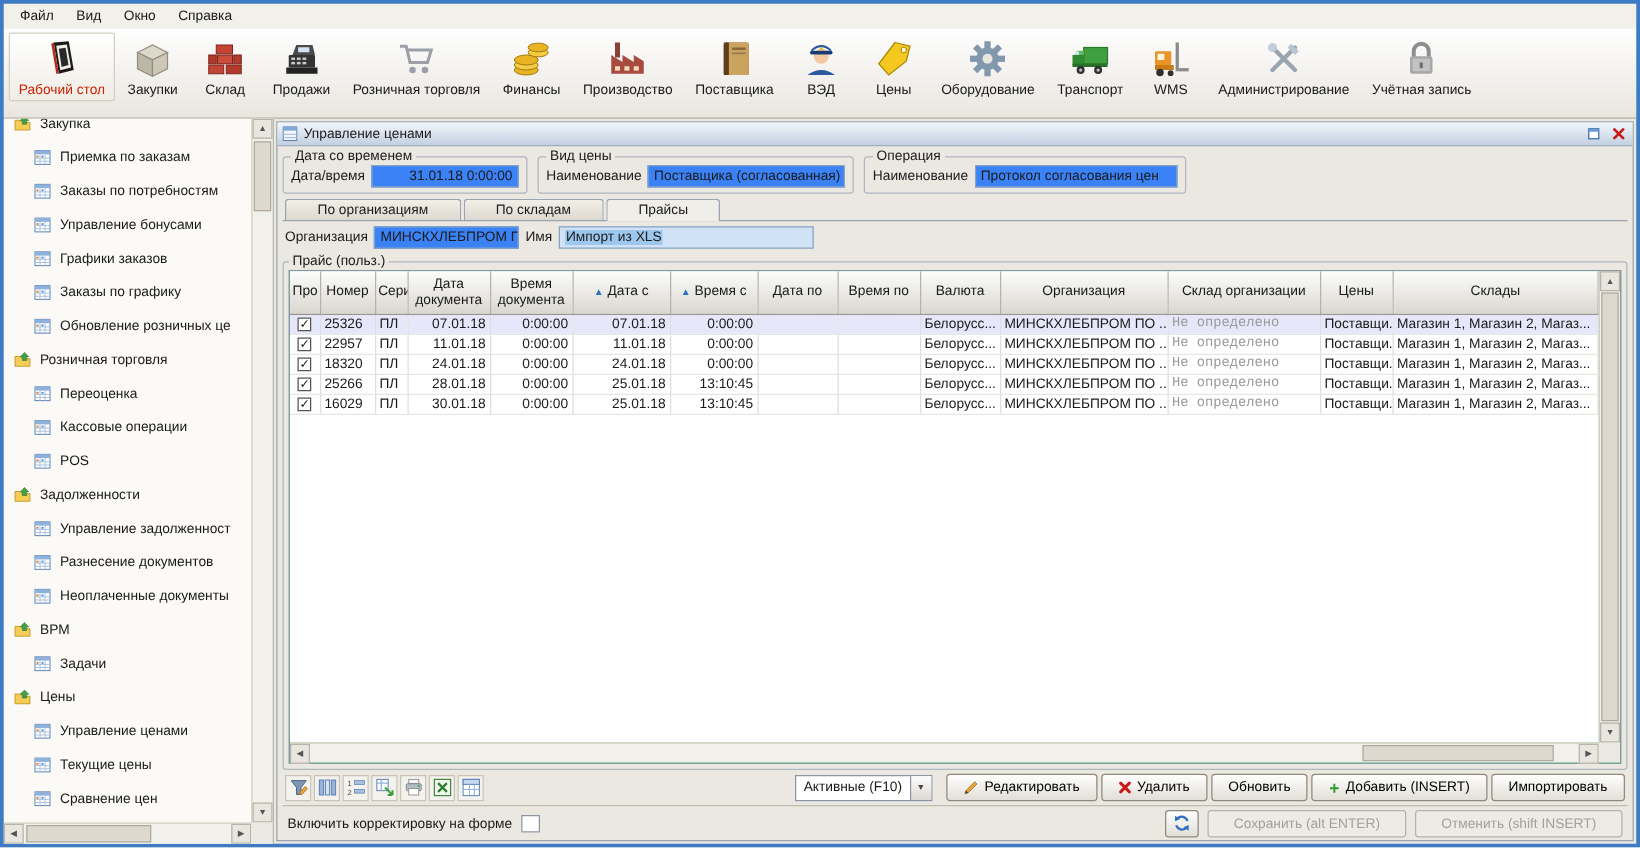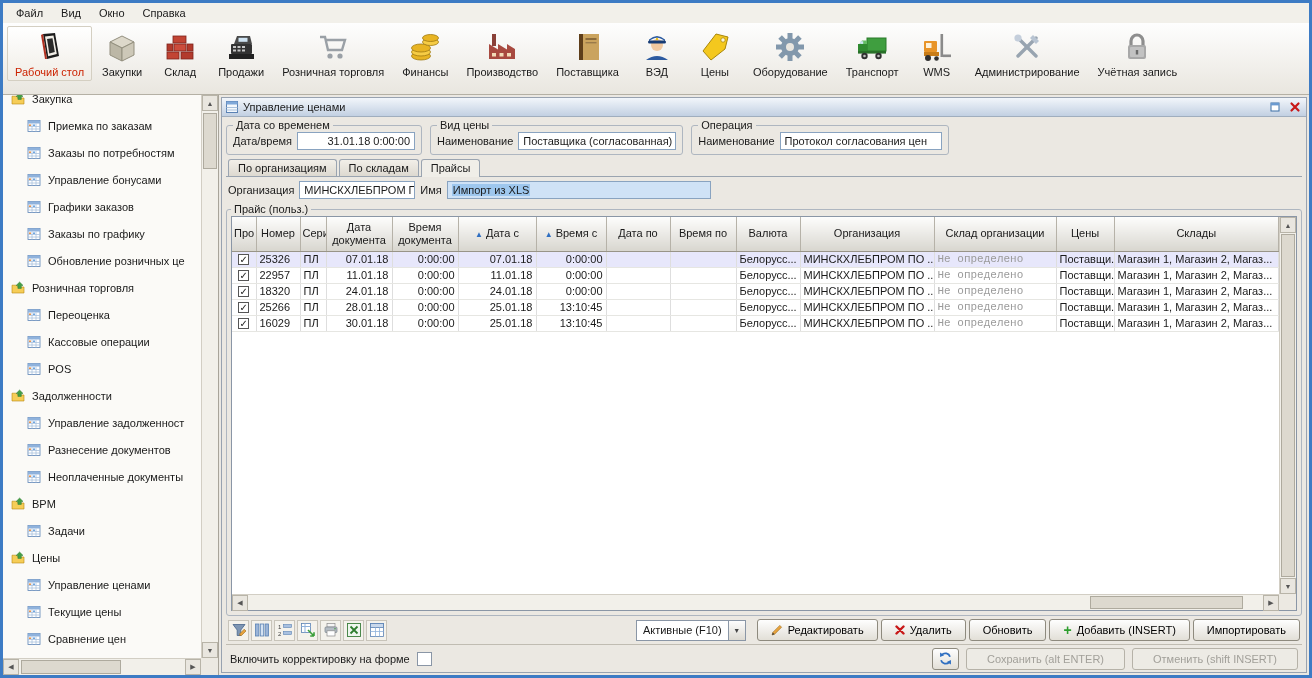--- a/index.html
+++ b/index.html
@@ -54,30 +54,30 @@
   .win-btn { width:15px; height:14px; display:flex; align-items:center; justify-content:center; cursor:default; }
   .sp { flex:1; }
 
   .doc-body { flex:1; min-height:0; display:flex; flex-direction:column; padding:2px 4px 0; }
 
   
   .filters { display:flex; gap:8px; flex:0 0 auto; }
   fieldset { border:1px solid #aeb6c0; border-radius:3px; padding:1px 6px 4px; }
   legend { padding:0 3px; }
   .frow { display:flex; align-items:center; gap:5px; }
-  .input { background:#ffffff; border:1px solid #89a3c0; height:18px; display:flex; align-items:center;
+  .input { background:#3b82f6; border:1px solid #89a3c0; height:18px; display:flex; align-items:center;
            padding:0 4px; white-space:nowrap; overflow:hidden; }
   .input.tr { justify-content:flex-end; }
-  .w118{width:118px} .w158{width:158px} .w162{width:162px} .w140{width:116px} .w228{width:264px}
+  .w118{width:118px} .w158{width:158px} .w162{width:162px} .w140{width:116px} .w228{width:204px}
   .name-input { background:#cfe2f6; }
   .seltext { background:#9ec7ee; padding:0 1px; }
 
   
   .tabs { display:flex; align-items:flex-end; height:22px; padding:3px 2px 0; border-bottom:1px solid #9aa4b0; flex:0 0 auto; }
-  .tab { border:1px solid #9aa4b0; border-bottom:none; border-radius:3px 3px 0 0; padding:2px 9px 2px;
+  .tab { border:1px solid #9aa4b0; border-bottom:none; border-radius:3px 3px 0 0; padding:2px 25px 2px;
          background:linear-gradient(#f2efe8,#ddd9d0); margin-right:2px; cursor:default; }
   .tab.active { background:#f0eee8; margin-bottom:-1px; padding-bottom:3px; }
 
   .org-row { display:flex; align-items:center; gap:5px; height:25px; padding:2px 2px 1px; flex:0 0 auto; }
 
   
   .price-fs { flex:1; min-height:0; display:flex; flex-direction:column; padding:1px 4px 4px; margin-top:1px; }
   .table-wrap { flex:1; min-height:0; display:grid; grid-template-columns:1fr 17px; grid-template-rows:1fr 16px;
                 border:1px solid #8a96a6; background:#22c55e; }
   .tbl-area { grid-area:1/1; overflow:hidden; background:#fff; }

